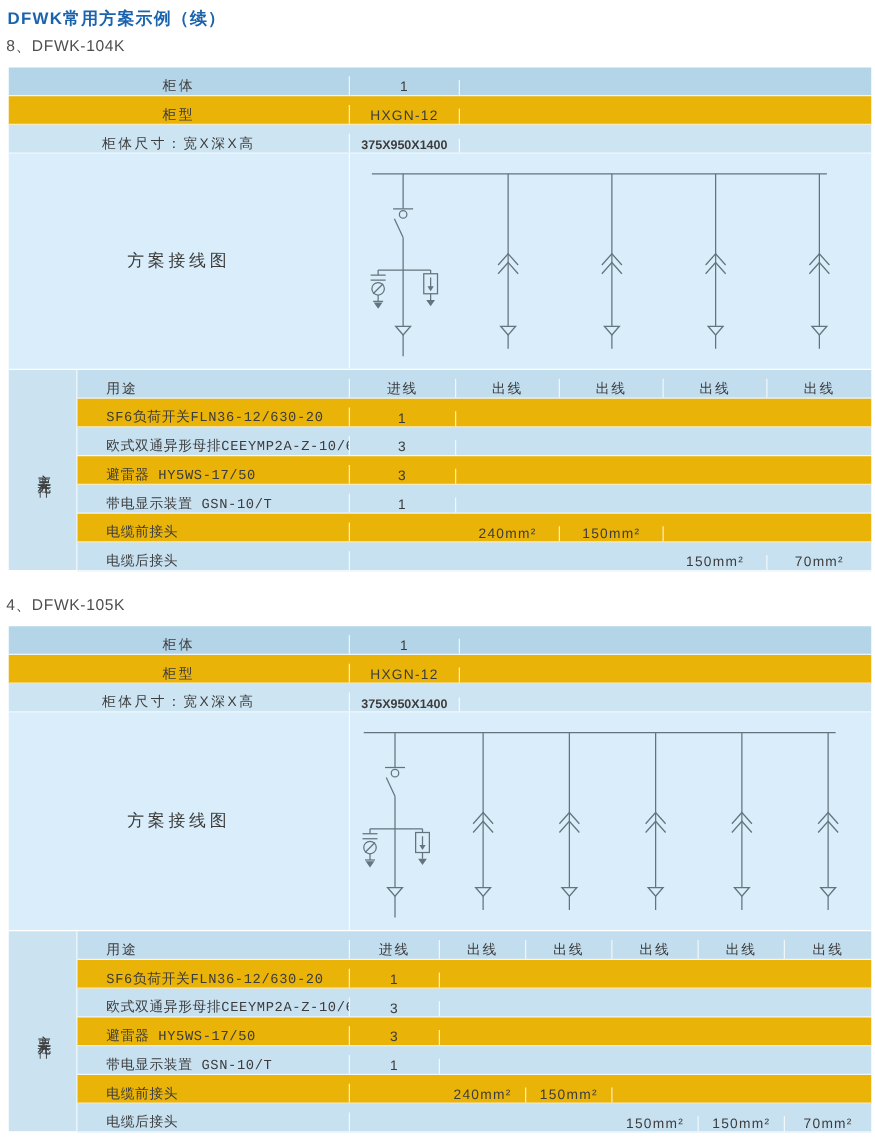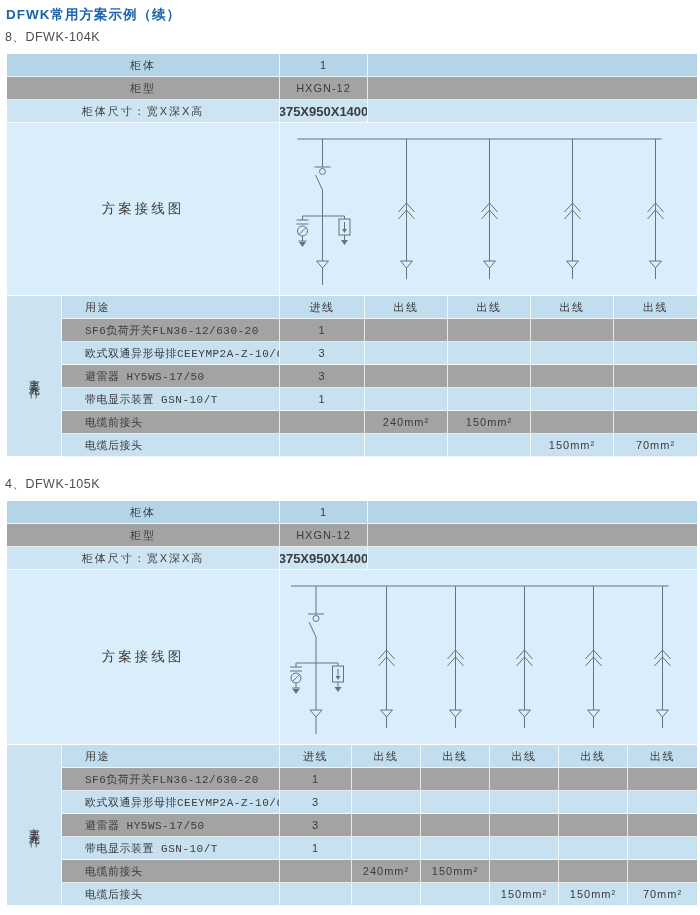--- a/index.html
+++ b/index.html
@@ -11,37 +11,37 @@
   .page-title{
     position:absolute;left:6px;top:6px;
     font-size:13.5px;font-weight:bold;color:#1b64ad;letter-spacing:1px;
   }
   .section-label{position:absolute;left:5px;font-size:12.5px;color:#4e4e4e;letter-spacing:.5px;}
   #section-label-0{top:29px;}
   #section-label-1{top:476px;}
   .spec-table{position:absolute;left:7px;width:690px;}
   #table-0{top:54px;}
   #table-1{top:501px;}
-  .row{display:flex;height:22px;border-bottom:1px solid rgba(255,255,255,.75);}
+  .row{display:flex;height:22px;border-bottom:1px solid rgba(255,255,255,.75);align-items:flex-end;}
   .cell{
     box-sizing:border-box;border-right:1px solid rgba(255,255,255,.75);
     display:flex;align-items:center;font-size:11px;letter-spacing:1px;
     overflow:hidden;white-space:nowrap;
   }
   .cell:last-child{border-right:none;}
   .c-center{justify-content:center;}
   .c-left{padding-left:23px;}
   
   .bg-r1{background:#b4d5e8;}
   .bg-dark{background:#c7e1f0;}
-  .bg-light{background:#a3a3a3;}
+  .bg-light{background:#eab308;}
   .bg-r3{background:#cde5f3;}
   .bg-head{background:#c2ddee;}
   .info-label{letter-spacing:2px;}
-  .dims-value{font-weight:bold;font-size:13px;letter-spacing:0;}
+  .dims-value{font-weight:bold;font-size:10px;letter-spacing:0;}
   .diagram-row{display:flex;border-bottom:1px solid rgba(255,255,255,.75);}
   .diagram-label-cell{
     box-sizing:border-box;width:273px;border-right:1px solid rgba(255,255,255,.75);
     display:flex;align-items:center;justify-content:center;
     font-size:13.5px;letter-spacing:3px;background:#d9eefa;
   }
   .diagram-cell{width:417px;background:#d9eefa;}
   .components{display:flex;}
   .side-cell{
     box-sizing:border-box;width:55px;border-right:1px solid rgba(255,255,255,.75);

